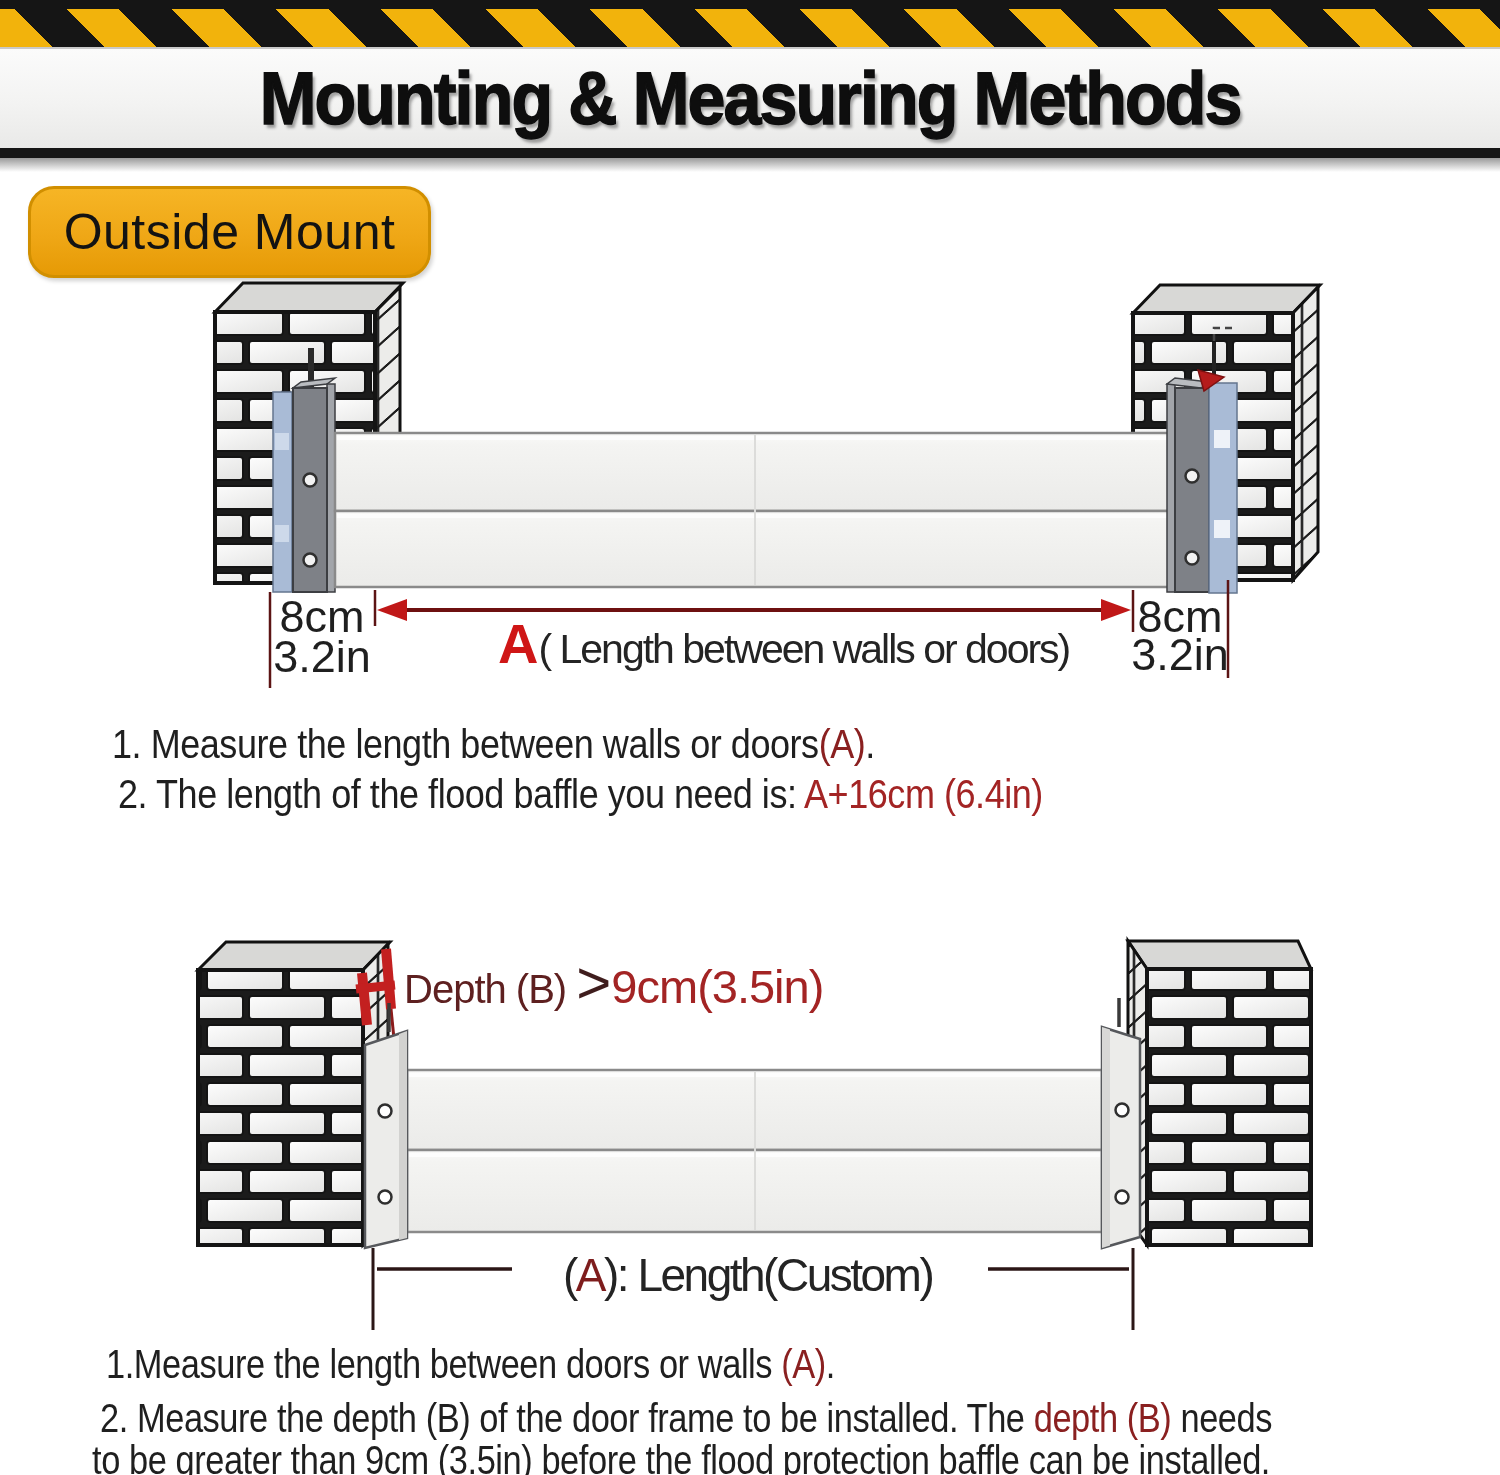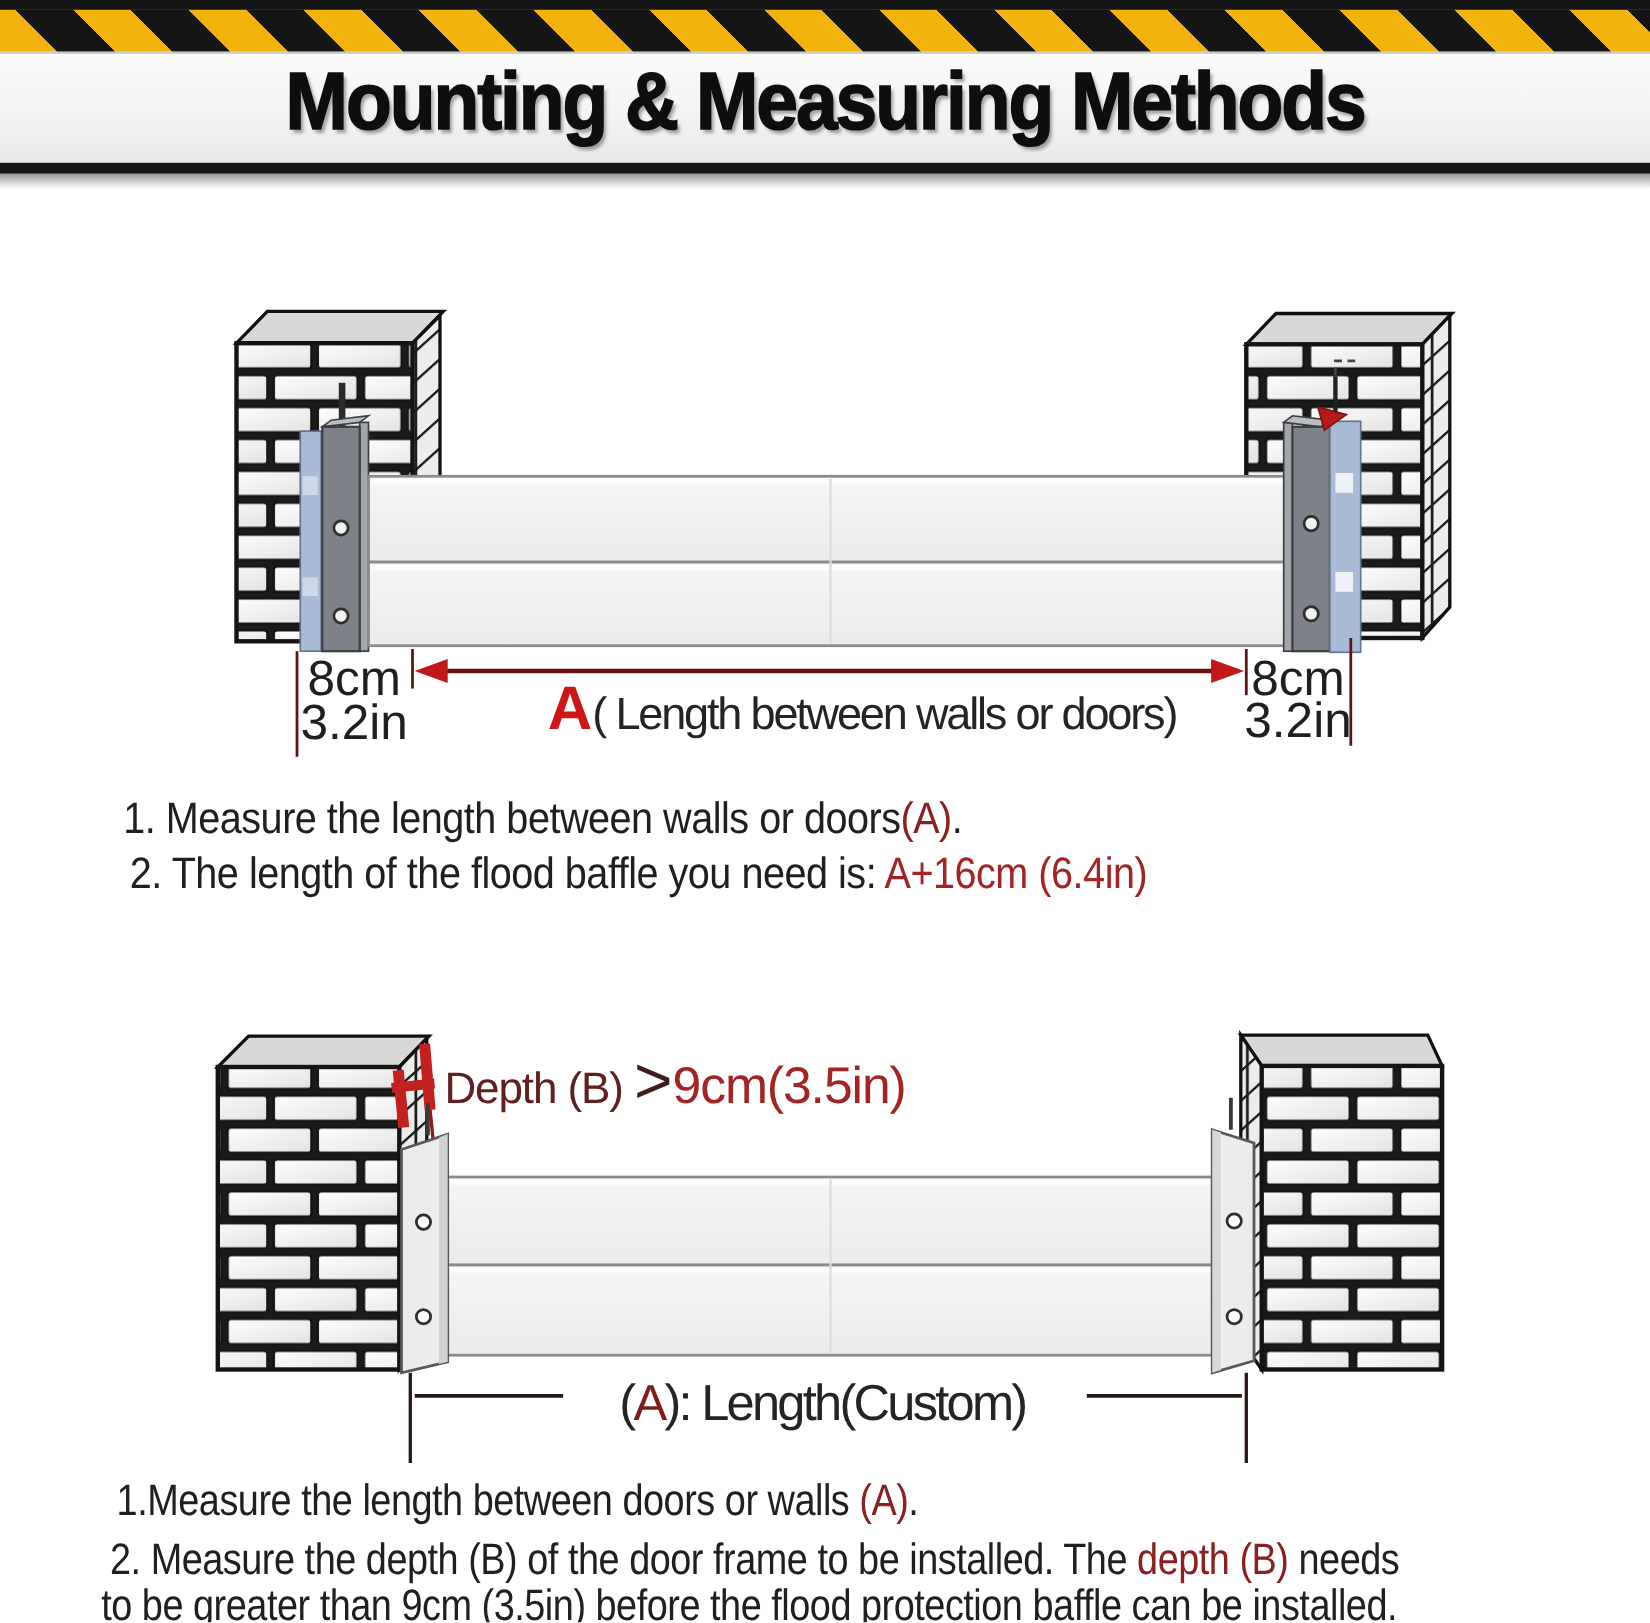--- a/index.html
+++ b/index.html
@@ -12,21 +12,21 @@
   .hazard{
     position:absolute;left:0;top:9px;width:1500px;height:38px;
     background:repeating-linear-gradient(45deg,
       var(--c-hazard_yellow,#f2b30c) 0 37px,
       var(--c-hazard_black,#151515) 37px 74px);
     border-bottom:2px solid #c9c9c9;
   }
   .titleband{
     position:absolute;left:0;top:49px;width:1500px;height:99px;
     background:linear-gradient(180deg,#fbfbfb 0%,#f3f3f2 55%,#e9e9e8 100%);
-    display:flex;justify-content:center;
+    display:flex;align-items:center;justify-content:center;
   }
   .titleband h1{
     margin:0;font-size:74px;font-weight:bold;letter-spacing:-2px;color:#0e0e0e;
     transform:scaleX(0.92);transform-origin:50% 50%;
     text-shadow:3px 4px 3px rgba(40,40,40,0.40);
     -webkit-text-stroke:1.5px #0e0e0e;white-space:nowrap;
   }
   .titlebar-shadow{position:absolute;left:0;top:148px;width:1500px;height:10px;background:#161616;}
   .titlebar-fade{position:absolute;left:0;top:158px;width:1500px;height:14px;
     background:linear-gradient(180deg,#9a9a9a,#ffffff);}
@@ -61,20 +61,23 @@
 <div id="canvas">
 
   <div class="topbar"></div>
   <div class="hazard"></div>
   <div class="titleband">
     <h1>Mounting &amp; Measuring Methods</h1>
   </div>
   <div class="titlebar-shadow"></div>
   <div class="titlebar-fade"></div>
 
+  <div class="pill pill-outside">
+    <span>Outside Mount</span>
+  </div>
 
   <svg id="svg-outside" class="diagram" viewBox="0 0 1500 420" xmlns="http://www.w3.org/2000/svg">
     <defs>
       <linearGradient id="brickGrad" x1="0" y1="0" x2="1" y2="1">
         <stop offset="0" stop-color="#fdfdfd"></stop>
           <stop offset="1" stop-color="#e3e3e2"></stop>
       </linearGradient>
       <linearGradient id="panelGrad" x1="0" y1="0" x2="0" y2="1">
         <stop offset="0" stop-color="#fafaf9"></stop>
           <stop offset="0.15" stop-color="#f4f4f2"></stop>

